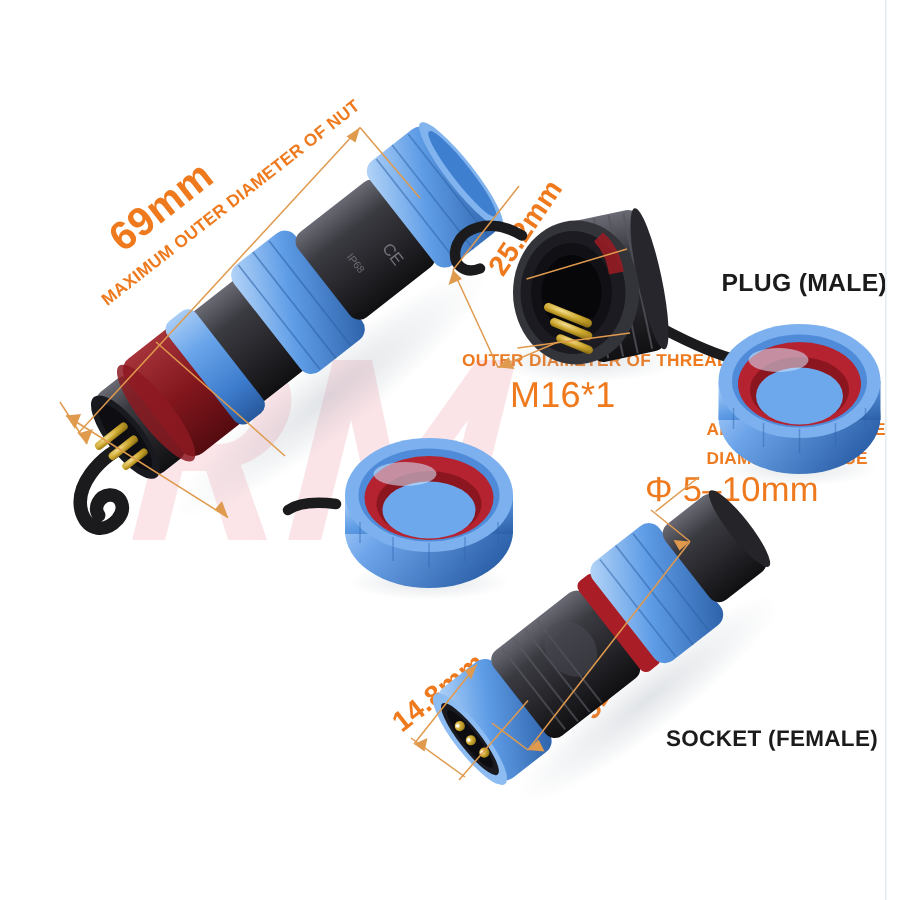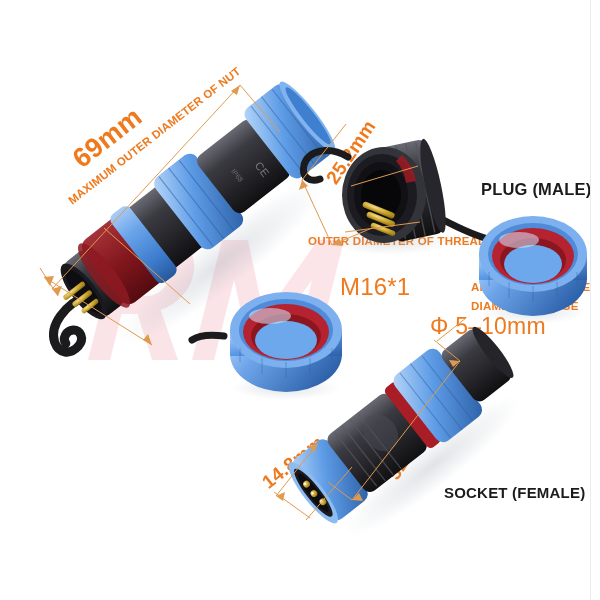--- a/index.html
+++ b/index.html
@@ -370,21 +370,21 @@
       <polygon points="460,361 453,367 449,360"></polygon>
     </g>
   </svg>
 
   <div class="labels-layer">
     <div class="label lbl-69" style="color: rgb(239, 122, 30);">69mm</div>
     <div class="label lbl-maxnut" style="color: rgb(239, 122, 30);">MAXIMUM OUTER DIAMETER OF NUT</div>
     <div class="label lbl-254" style="color: rgb(239, 122, 30);">25.4mm</div>
     <div class="label lbl-252" style="color: rgb(239, 122, 30);">25.2mm</div>
     <div class="label lbl-thread-cap" style="color: rgb(239, 122, 30);">OUTER DIAMETER OF THREAD</div>
-    <div class="label lbl-m16" style="color: rgb(239, 122, 30); margin-top: 23px;">M16*1</div>
+    <div class="label lbl-m16" style="color: rgb(239, 122, 30);">M16*1</div>
     <div class="label dark lbl-plug" style="color: rgb(27, 27, 27);">PLUG (MALE)</div>
     <div class="label lbl-cable1" style="color: rgb(239, 122, 30);">APPLICABLE CABLE</div>
     <div class="label lbl-cable2" style="color: rgb(239, 122, 30);">DIAMETER RANGE</div>
     <div class="label lbl-phi" style="color: rgb(239, 122, 30);">Φ 5–10mm</div>
     <div class="label lbl-148" style="color: rgb(239, 122, 30);">14.8mm</div>
     <div class="label lbl-525" style="color: rgb(239, 122, 30);">52.5mm</div>
     <div class="label dark lbl-socket" style="color: rgb(27, 27, 27);">SOCKET (FEMALE)</div>
   </div>
 
   <div class="edge-rule" style="left: 590px; background: rgb(227, 236, 239);"></div>

